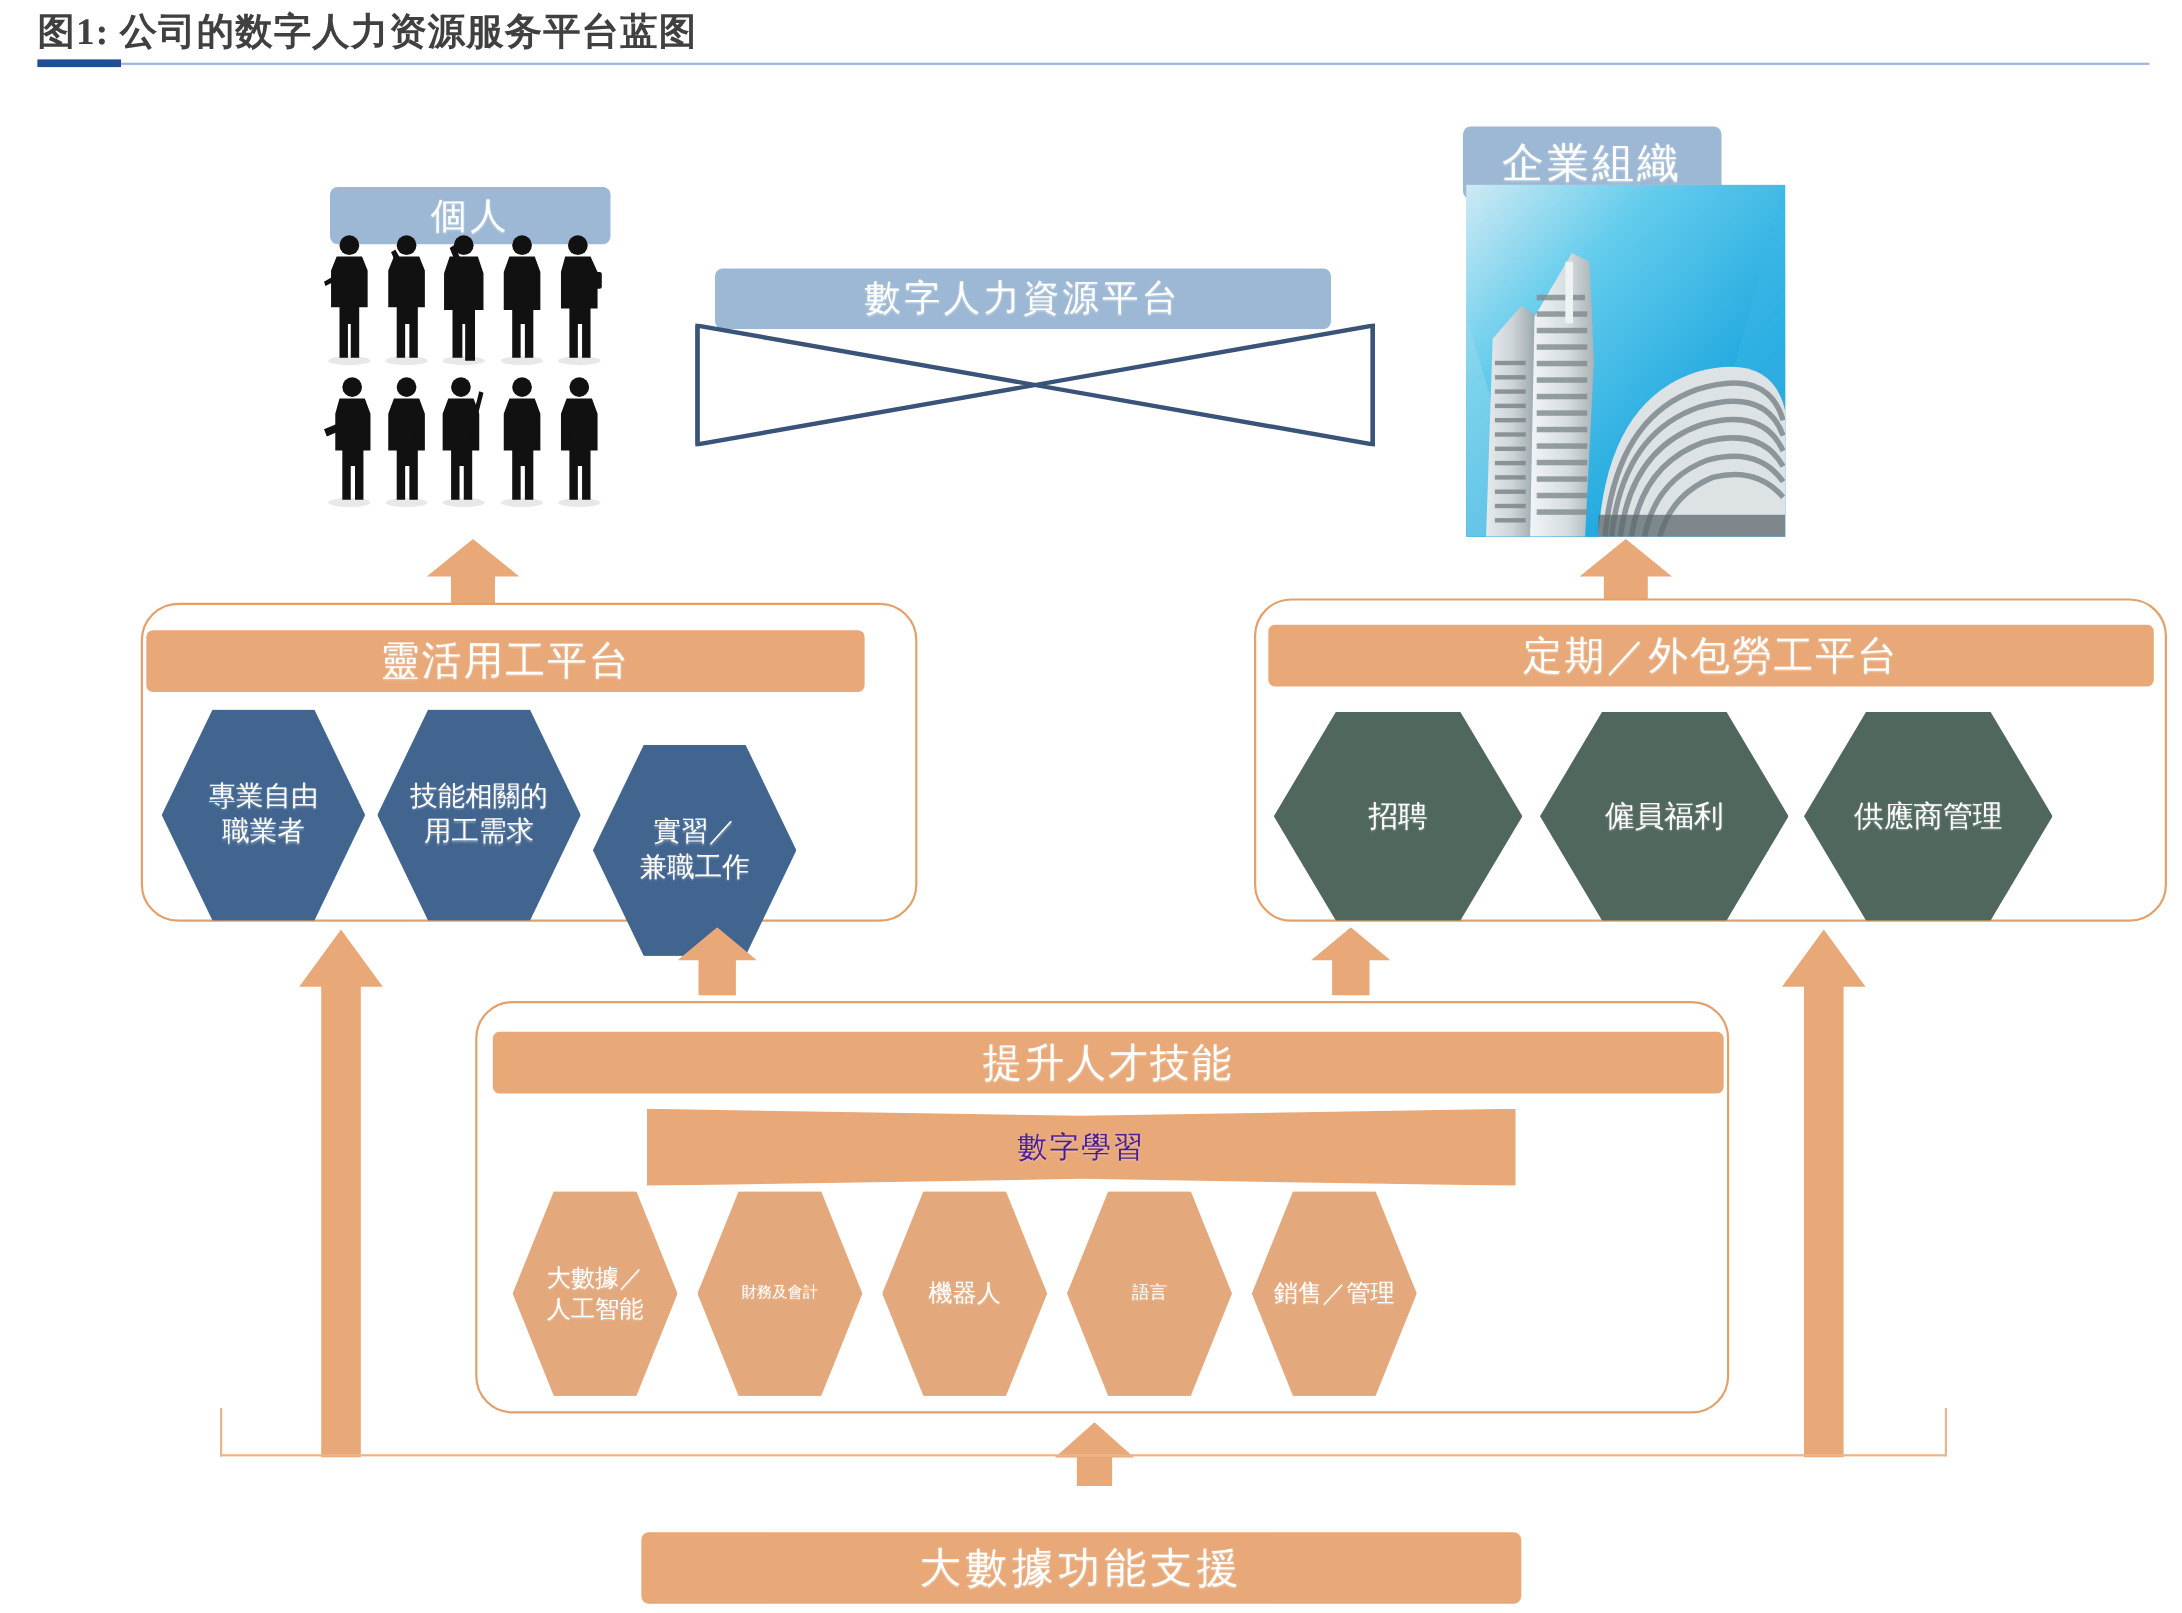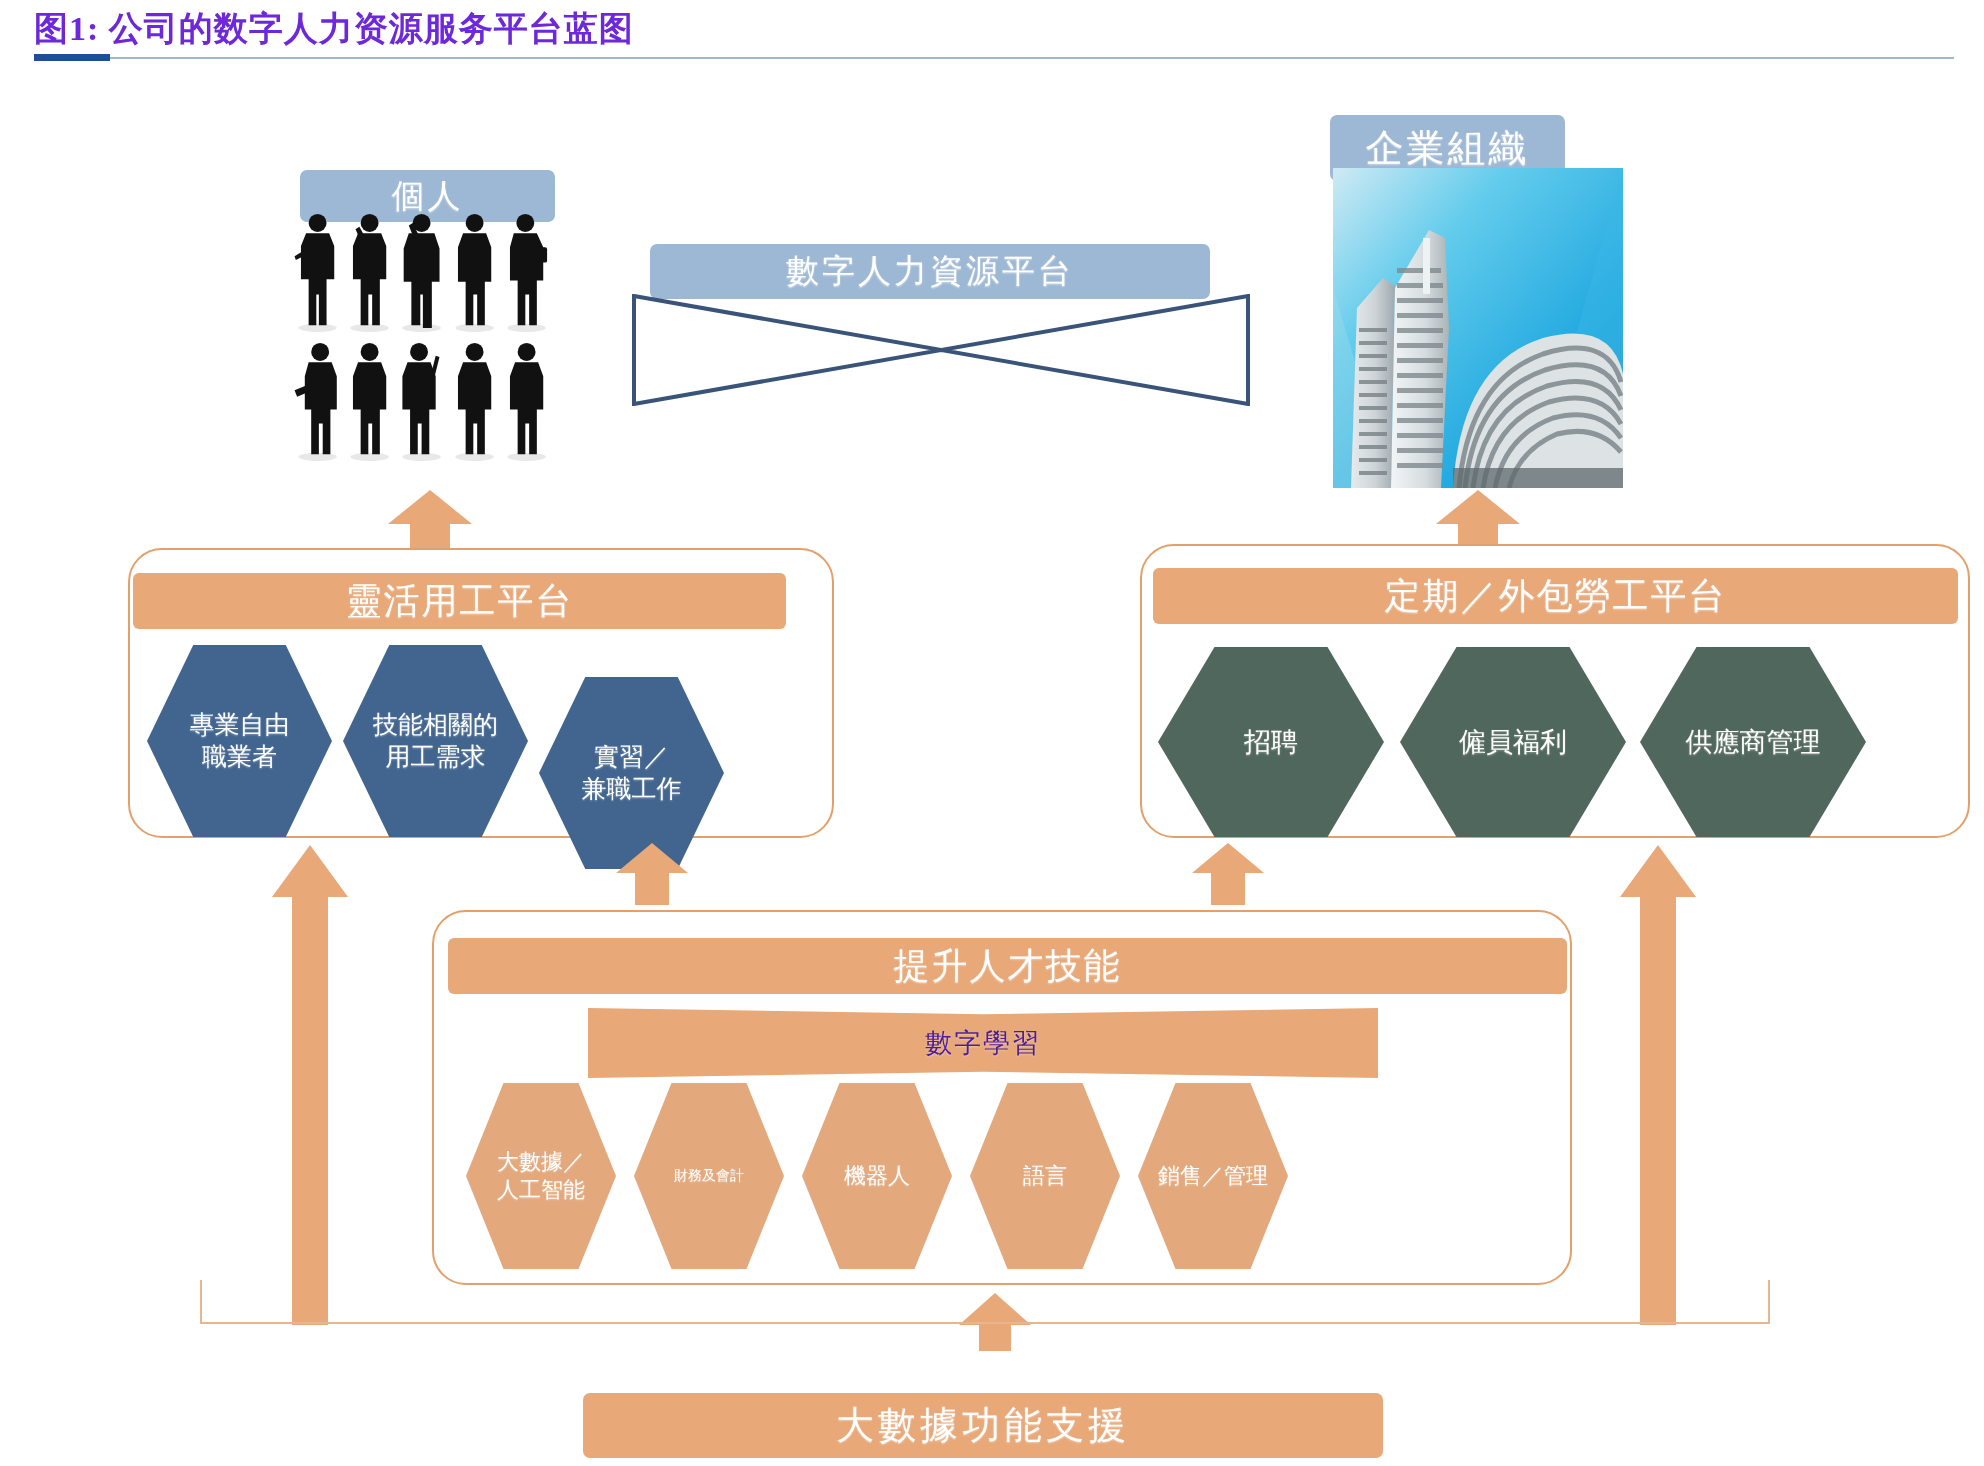--- a/index.html
+++ b/index.html
@@ -22,21 +22,21 @@
     width: 1984px;
     height: 64px;
   }
   #figure-title {
     position: absolute;
     left: 34px;
     top: 6px;
     font-family: "Liberation Serif", "DejaVu Serif", serif;
     font-size: 34px;
     font-weight: bold;
-    color: #6d28d9;
+    color: #404040;
     letter-spacing: 1px;
     white-space: nowrap;
   }
   #header-rule {
     position: absolute;
     left: 34px;
     top: 57px;
     width: 1920px;
     height: 2px;
     background: #9fb6d4;
@@ -459,21 +459,21 @@
 <div class="hex hex-orange" style="left:466px; top:1083px; width:150px; height:186px; font-size:22px;">
   <span class="hex-label">大數據／
 人工智能</span>
 </div>
 <div class="hex hex-orange" style="left:634px; top:1083px; width:150px; height:186px; font-size:14px;">
   <span class="hex-label">財務及會計</span>
 </div>
 <div class="hex hex-orange" style="left:802px; top:1083px; width:150px; height:186px; font-size:22px;">
   <span class="hex-label">機器人</span>
 </div>
-<div class="hex hex-orange" style="left:970px; top:1083px; width:150px; height:186px; font-size:22px;">
+<div class="hex hex-orange" style="left:970px; top:1083px; width:150px; height:186px; font-size:16px;">
   <span class="hex-label">語言</span>
 </div>
 <div class="hex hex-orange" style="left:1138px; top:1083px; width:150px; height:186px; font-size:22px;">
   <span class="hex-label">銷售／管理</span>
 </div>
 
 <div class="arrow-block" style="left:614px; top:843px; width:76px; height:62px;">
   <svg width="76" height="62" viewBox="0 0 76 62" xmlns="http://www.w3.org/2000/svg">
     <polygon points="38,0 74,30 55,30 55,62 21,62 21,30 2,30" fill="#e8a878"></polygon>
   </svg>

